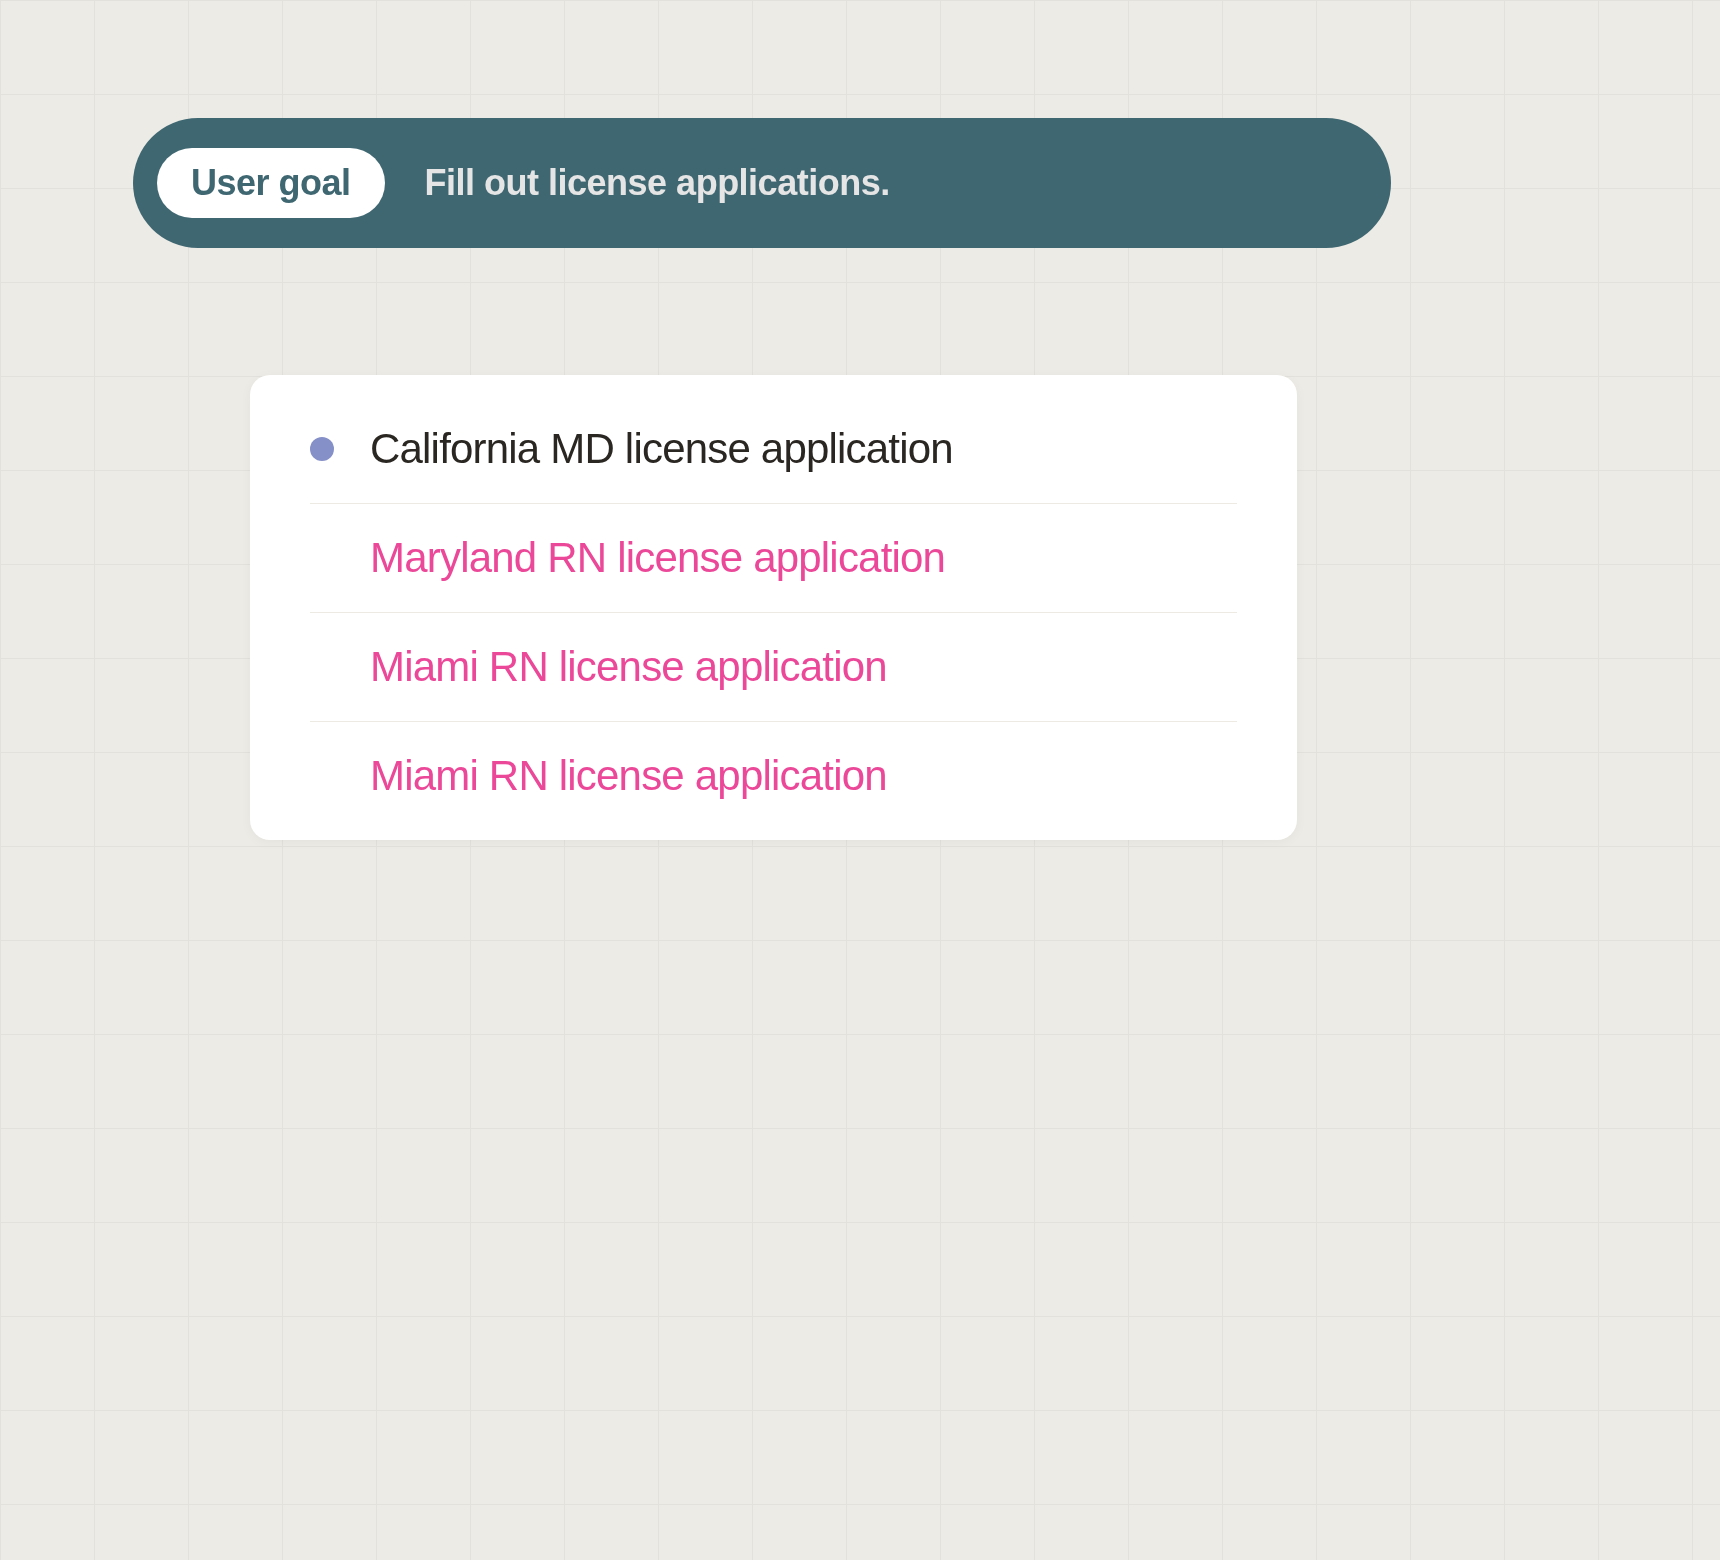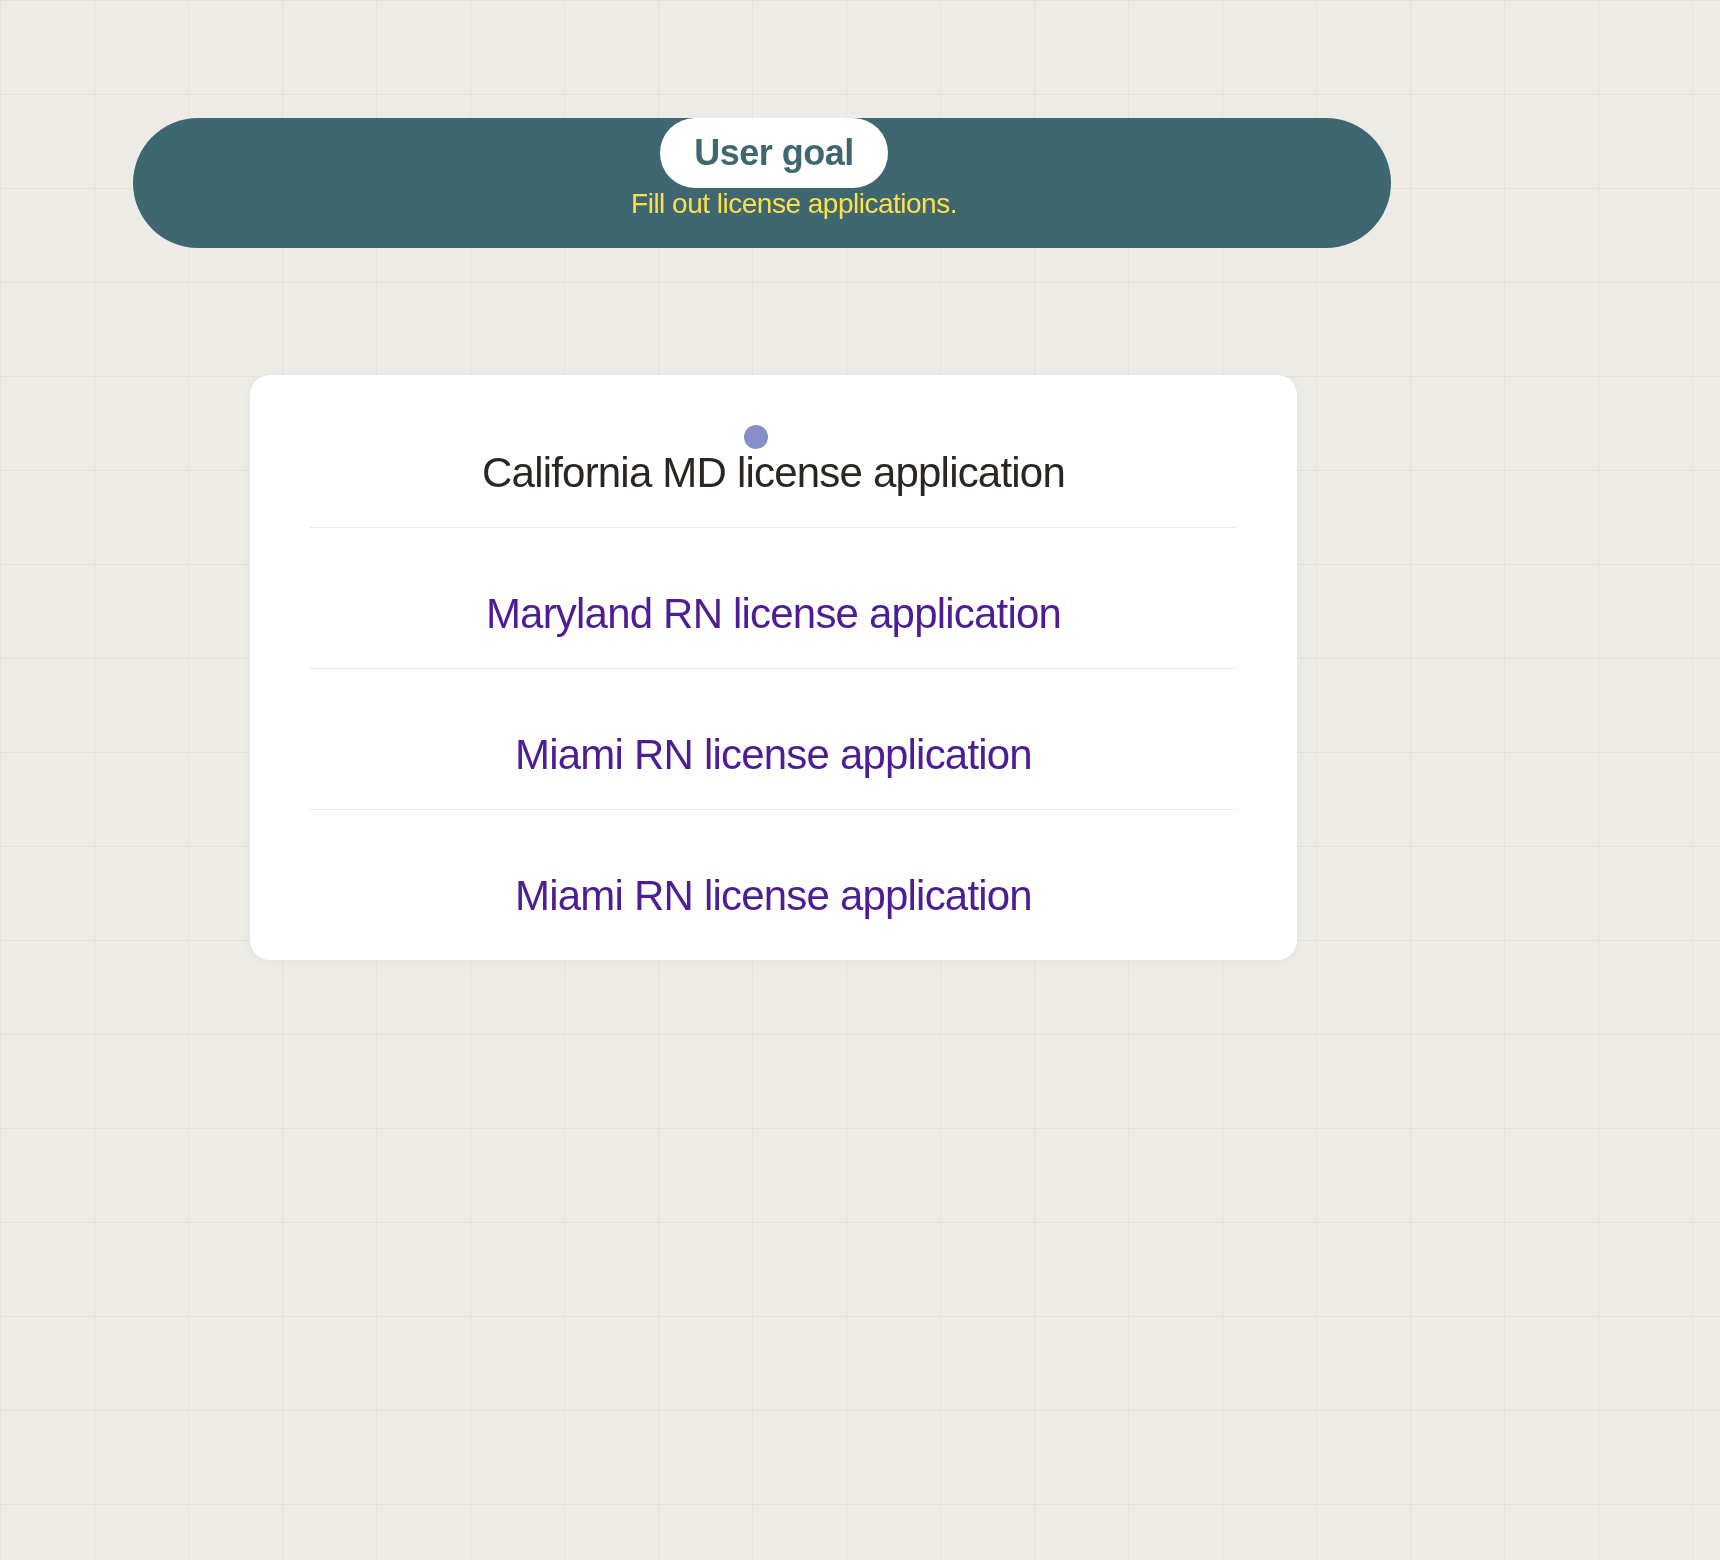--- a/index.html
+++ b/index.html
@@ -1,19 +1,18 @@
 <!DOCTYPE html>
 <html><head>
   <meta charset="utf-8">
   <style>
     * {
       margin: 0;
       padding: 0;
       box-sizing: border-box;
-      flex-direction: column;
     }
     body {
       width: 1720px;
       height: 1560px;
       background-color: #edebe5;
       background-image:
         linear-gradient(to right, #e3e1db 1px, transparent 1px),
         linear-gradient(to bottom, #e3e1db 1px, transparent 1px);
       background-size: 94px 94px;
       font-family: -apple-system, BlinkMacSystemFont, "Segoe UI", Helvetica, Arial, sans-serif;
@@ -34,23 +33,23 @@
     .goal-badge {
       background-color: #ffffff;
       border-radius: 40px;
       padding: 14px 34px;
       color: #3f6772;
       font-size: 36px;
       font-weight: 600;
       letter-spacing: -0.5px;
     }
     .goal-text {
-      color: #fde047;
-      font-size: 28px;
-      font-weight: 400;
+      color: #e5e5e5;
+      font-size: 36px;
+      font-weight: 700;
       margin-left: 40px;
       letter-spacing: -0.5px;
     }
     .card {
       position: absolute;
       top: 375px;
       left: 250px;
       width: 1047px;
       background-color: #ffffff;
       border-radius: 20px;
@@ -87,22 +86,21 @@
     }
     .item-label {
       font-size: 42px;
       font-weight: 500;
       letter-spacing: -0.8px;
     }
     .item-active .item-label {
       color: #2a2622;
     }
     .item-inactive .item-label {
-      color: #4c1d95;
-      margin-top: 8px;
+      color: #ec4899;
     }
   </style>
 </head>
 <body>
 
 <div class="goal-bar">
   <div class="goal-badge">
     <span>User goal</span>
   </div>
   <div class="goal-text">Fill out license applications.</div>

